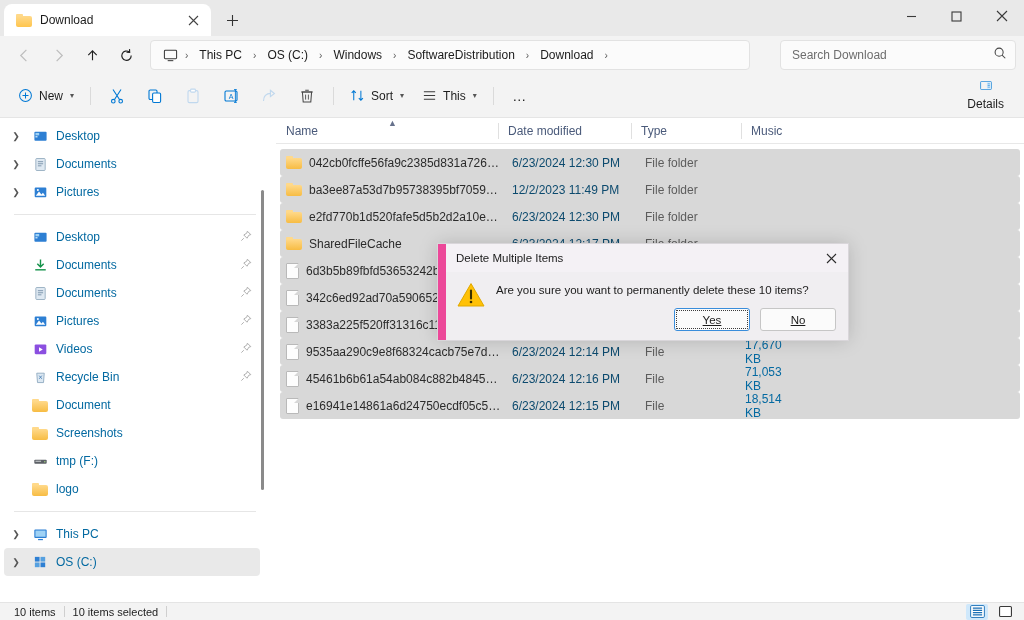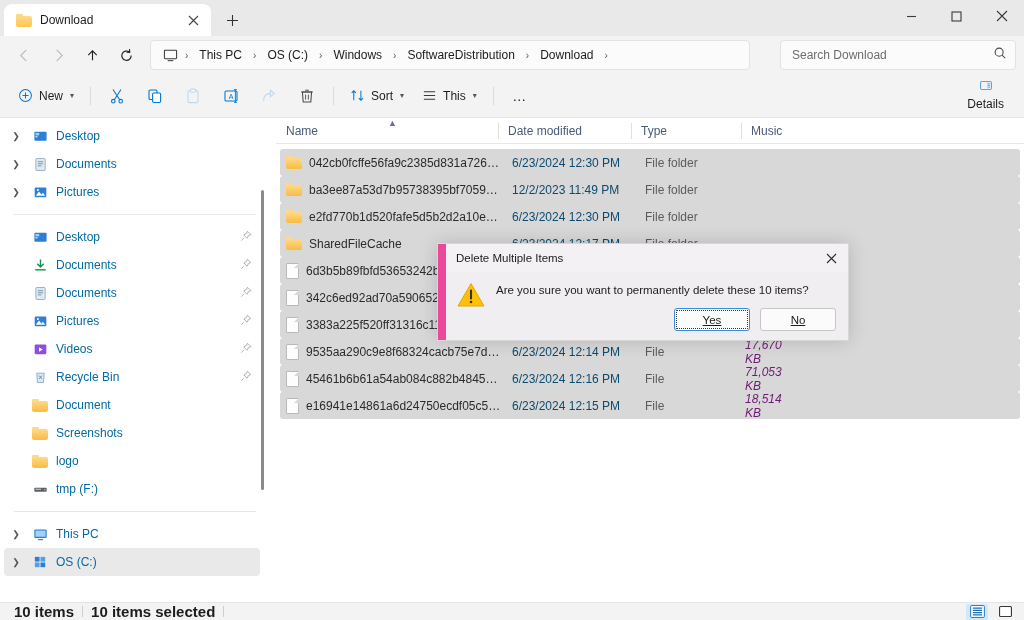--- a/index.html
+++ b/index.html
@@ -156,21 +156,21 @@
   .row {
     height: 27px; display: flex; align-items: center; margin: 0 4px;
     border-radius: 3px;
   }
   .row.selected { background: #d8d8d8; }
   .cell { font-size: 12px; color: #2b2b2b; display: flex; align-items: center; }
   .cell-name { padding-left: 6px; gap: 7px; overflow: hidden; }
   .cell-name .txt { white-space: nowrap; overflow: hidden; text-overflow: ellipsis; }
   .cell-date { color: #0c4a6e; padding-left: 10px; }
   .cell-type { color: #5c5c5c; padding-left: 10px; }
-  .cell-size { color: #701a75; justify-content: flex-end; padding-right: 12px; font-style: italic; }
+  .cell-size { color: #0369a1; justify-content: flex-end; padding-right: 12px; }
 
   .ficon-folder { width: 16px; height: 13px; position: relative; flex: 0 0 auto; }
   .ficon-folder .b {
     position: absolute; left: 0; top: 2px; width: 16px; height: 11px;
     background: linear-gradient(#ffd98a, #f7bc43); border-radius: 1px 2px 2px 2px;
   }
   .ficon-folder .t {
     position: absolute; left: 0; top: 0; width: 7px; height: 3px;
     background: #ffd98a; border-radius: 1px 1px 0 0;
   }
@@ -221,21 +221,21 @@
     outline: 1px dotted #3c3c3c; outline-offset: -3px; margin-left: 12px;
   }
   .dlg-btn u { text-decoration: underline; text-underline-offset: 1px; }
 
   
   .statusbar {
     position: absolute; left: 0; top: 602px; width: 1024px; height: 18px;
     background: #f3f3f3; border-top: 1px solid #e4e4e4;
     display: flex; align-items: center; padding: 0 8px;
   }
-  .st { font-size: 15px; color: #1d1d1d; padding: 0 6px; font-weight: bold; }
+  .st { font-size: 11px; color: #1d1d1d; padding: 0 6px; }
   .st-sep { width: 1px; height: 11px; background: #cfcfcf; margin: 0 2px; }
   .view-toggles { margin-left: auto; display: flex; align-items: center; gap: 6px; }
   .vt {
     width: 22px; height: 16px; display: flex; align-items: center; justify-content: center;
     border-radius: 2px;
   }
   .vt.active { background: #cfe8fb; }
 </style>
 </head>
 <body>
@@ -563,37 +563,37 @@
         <span class="ficon-folder">
             <span class="t"></span>
             <span class="b"></span>
           </span>
       </span>
       <span class="nav-label">Screenshots</span>
     </div>
     <div class="navitem">
       <span class="nav-chev"></span>
       <span class="nav-icon">
+        <svg width="15" height="15" viewBox="0 0 16 16">
+          <rect x="1.4" y="6" width="13.2" height="4.4" rx="1" fill="#5c6066"></rect>
+          <rect x="2.6" y="7.2" width="6" height="1" fill="#d8dadd"></rect>
+          <circle cx="12.6" cy="8.2" r="0.8" fill="#9fd27f"></circle>
+        </svg>
+      </span>
+      <span class="nav-label">tmp (F:)</span>
+    </div>
+    <div class="navitem">
+      <span class="nav-chev"></span>
+      <span class="nav-icon">
         <span class="ficon-folder">
             <span class="t"></span>
             <span class="b"></span>
           </span>
       </span>
       <span class="nav-label">logo</span>
-    </div>
-    <div class="navitem">
-      <span class="nav-chev"></span>
-      <span class="nav-icon">
-        <svg width="15" height="15" viewBox="0 0 16 16">
-          <rect x="1.4" y="6" width="13.2" height="4.4" rx="1" fill="#5c6066"></rect>
-          <rect x="2.6" y="7.2" width="6" height="1" fill="#d8dadd"></rect>
-          <circle cx="12.6" cy="8.2" r="0.8" fill="#9fd27f"></circle>
-        </svg>
-      </span>
-      <span class="nav-label">tmp (F:)</span>
     </div>
 
     <div class="nav-divider"></div>
 
     <div class="navitem">
       <span class="nav-chev">❯</span>
       <span class="nav-icon">
         <svg width="15" height="15" viewBox="0 0 16 16">
           <rect x="1.4" y="2.6" width="13.2" height="9" rx="1" fill="#2d7fd3"></rect>
           <rect x="2.6" y="3.8" width="10.8" height="6.6" fill="#9fd2f5"></rect>

